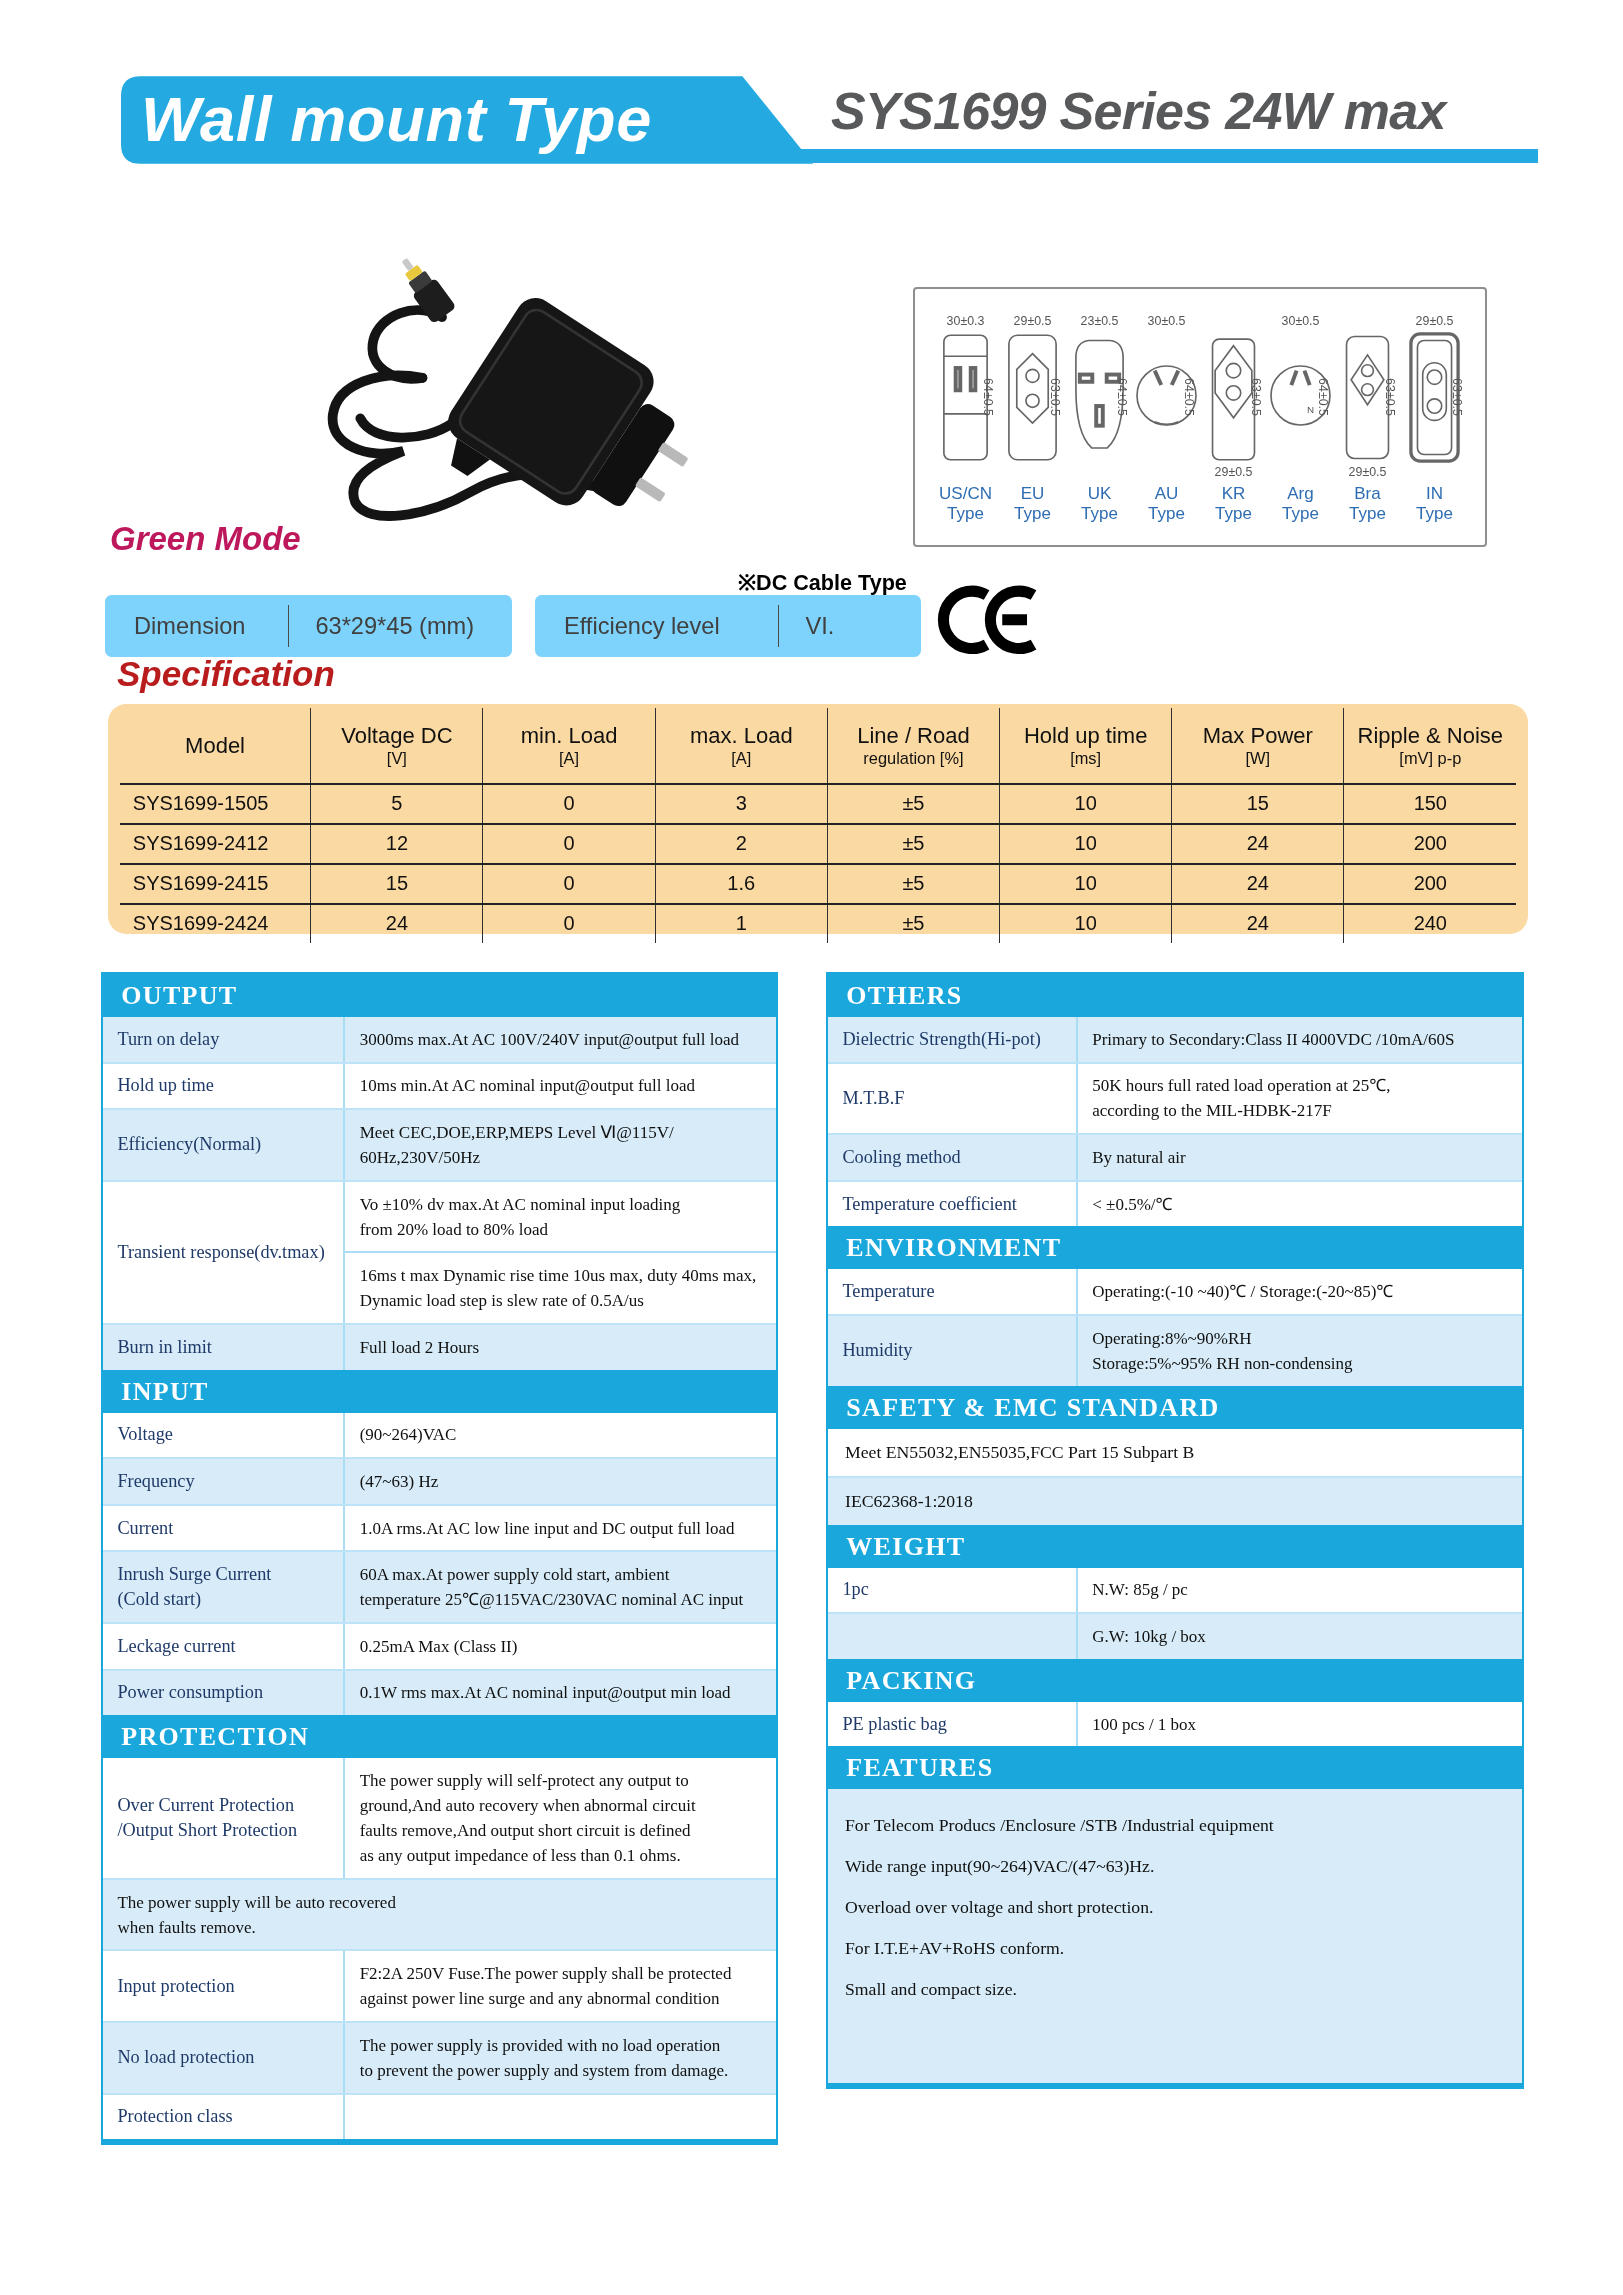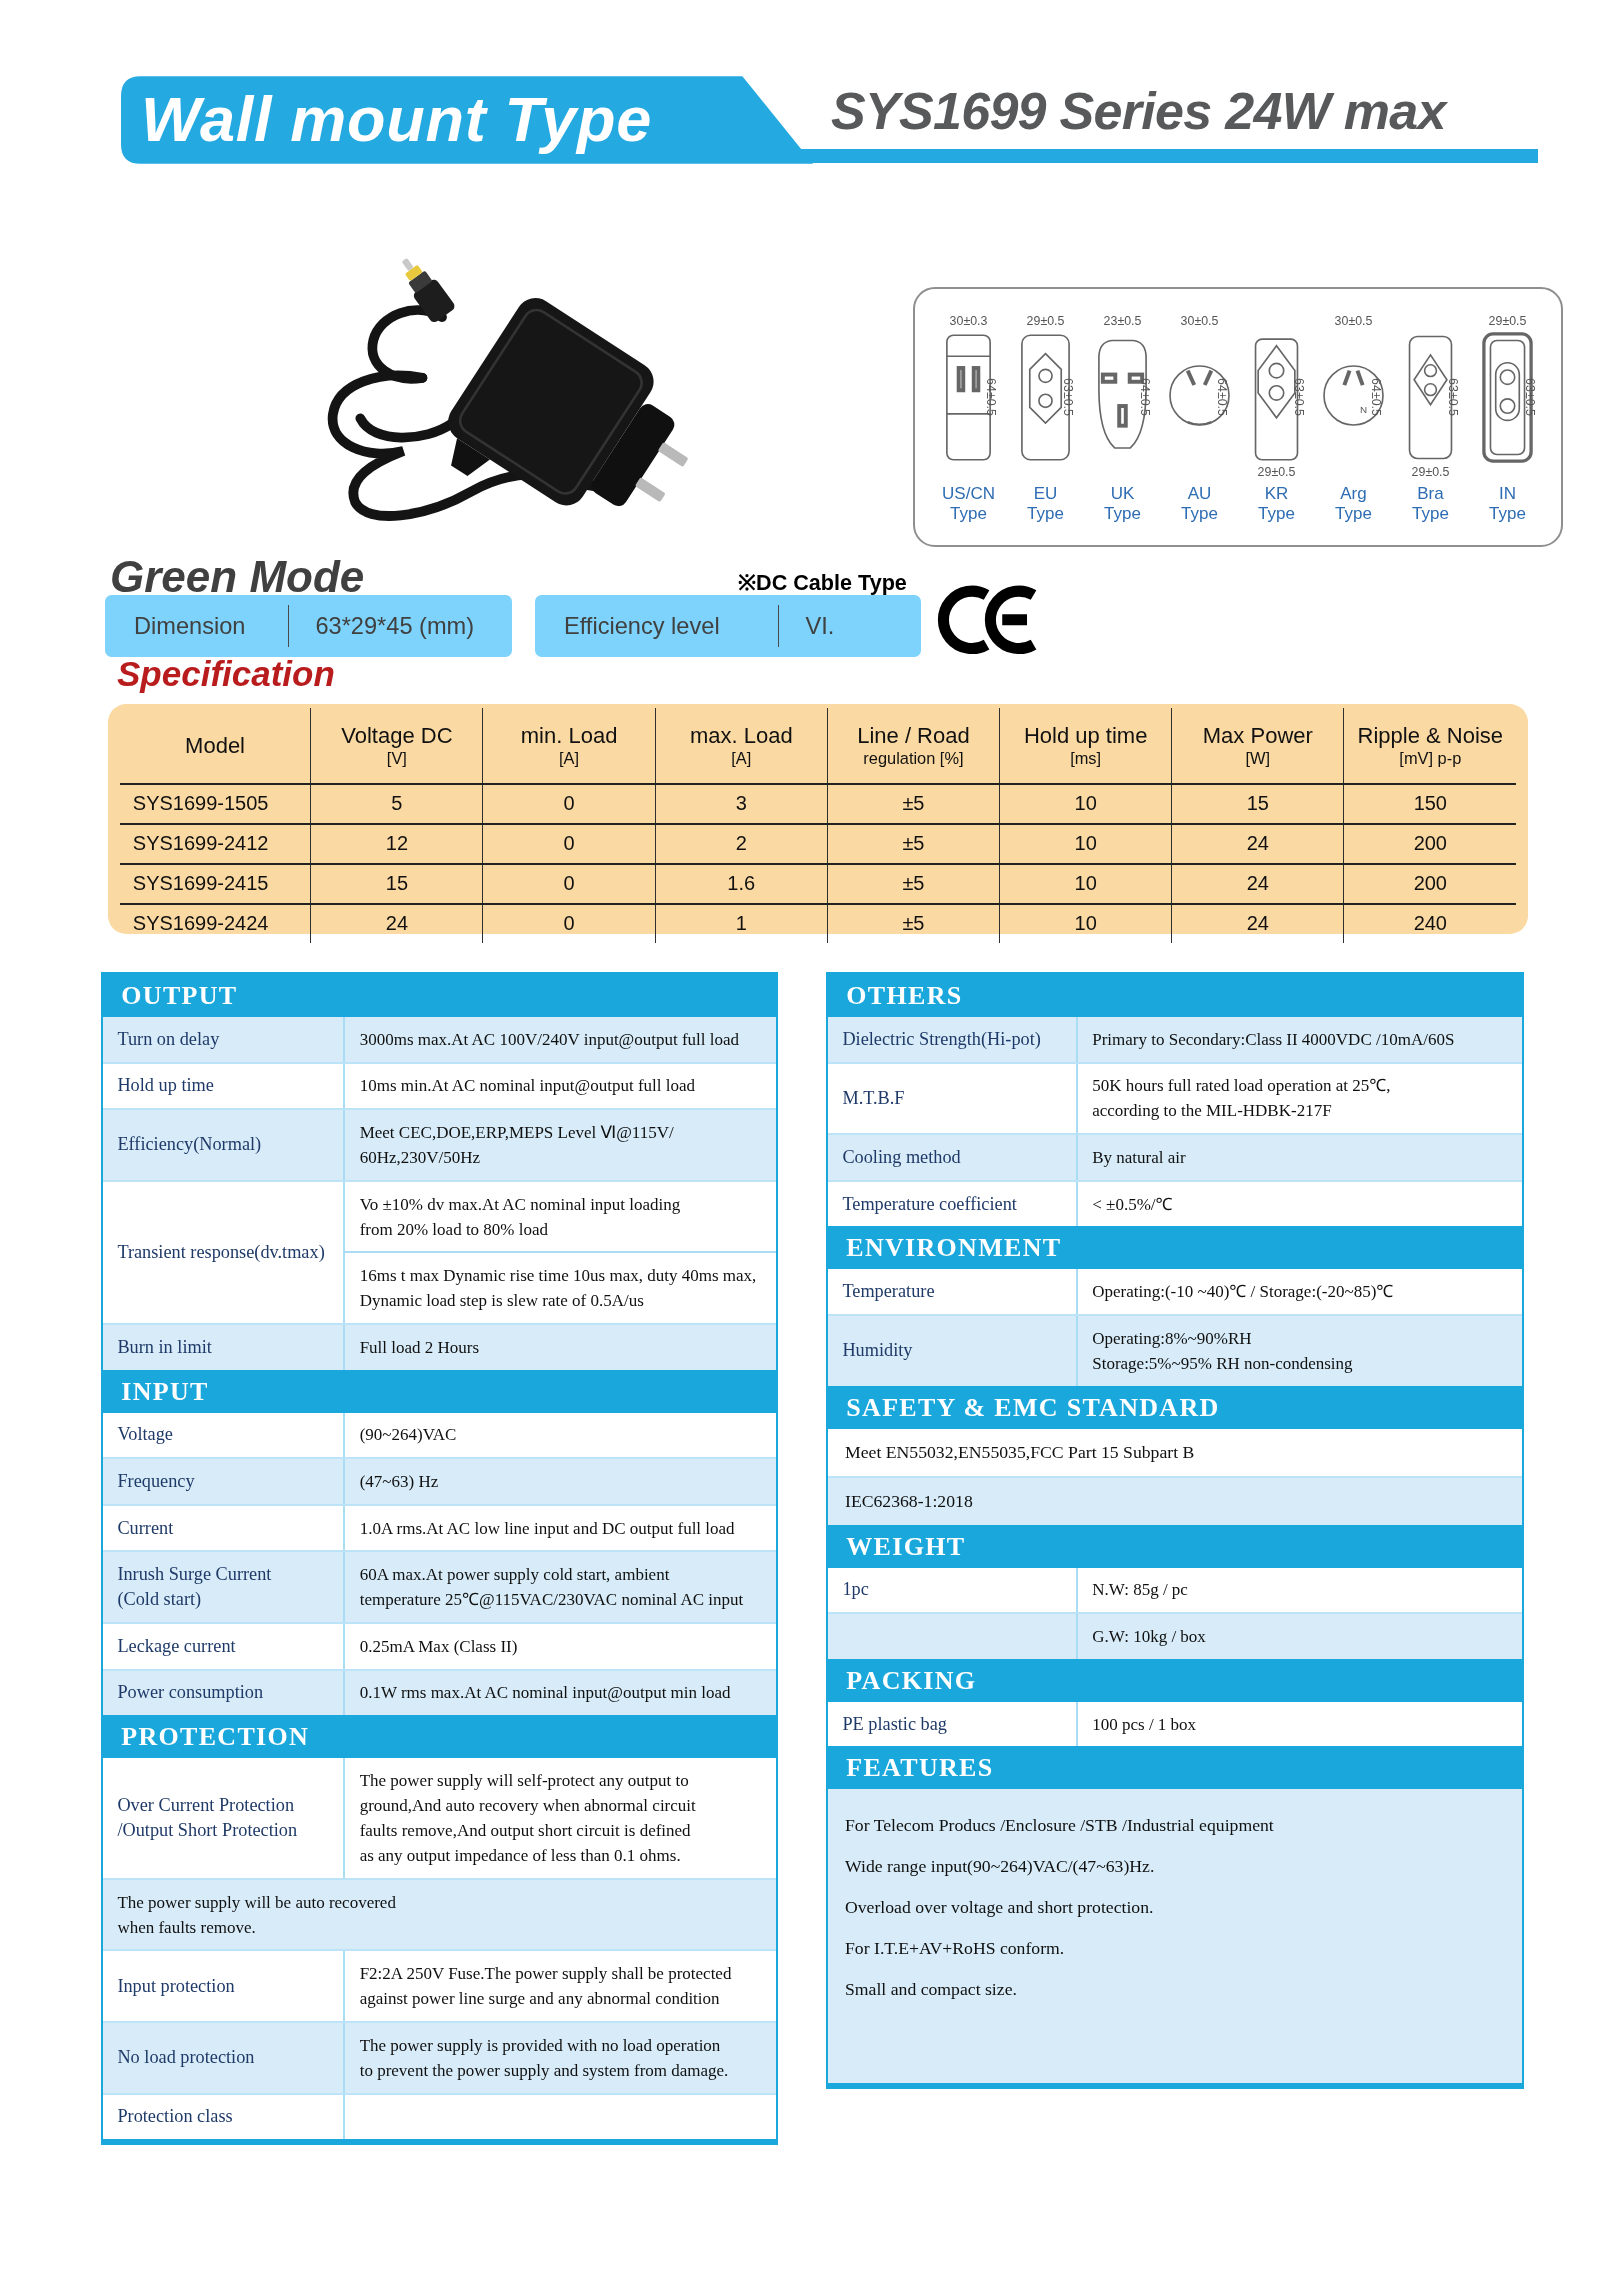--- a/index.html
+++ b/index.html
@@ -8,35 +8,35 @@
   
   .banner-shape{position:absolute;left:121px;top:76px;width:692px;height:88px;}
   .banner-title{position:absolute;left:141px;top:77px;width:628px;height:85px;line-height:85px;
         font-size:63px;font-weight:bold;font-style:italic;color:#ffffff;letter-spacing:0.7px;}
   .series-title{position:absolute;left:831px;top:73px;width:713px;height:77px;line-height:77px;
         font-size:52px;font-weight:bold;font-style:italic;color:#58595B;letter-spacing:-0.7px;white-space:nowrap;}
   .banner-strip{position:absolute;left:759px;top:149px;width:779px;height:14.4px;background:#24A9E1;}
   
   .product{position:absolute;left:275px;top:255px;width:432px;height:294px;}
   
-  .plug-panel{position:absolute;left:913px;top:287px;width:650px;height:260px;border:2px solid #8f8f8f;
-        border-radius:22px;box-sizing:border-box;display:flex;align-items:flex-start;justify-content:space-between;
+  .plug-panel{position:absolute;left:913px;top:287px;width:574px;height:260px;border:2px solid #8f8f8f;
+        border-radius:4px;box-sizing:border-box;display:flex;align-items:flex-start;justify-content:space-between;
         padding:25px 17px 6.5px 17px;background:#fff;}
   .plug-item{display:flex;flex-direction:column;align-items:center;width:73px;position:relative;}
   .plug-dim{font-size:12.4px;color:#555;height:15.7px;line-height:15.7px;white-space:nowrap;}
   .plug-wrap{position:relative;width:63px;height:135px;}
   .plug-svg{width:63px;height:135px;display:block;}
   .plug-svg *{stroke:#666;fill:none;stroke-width:2.5;}
   .plug-svg .thick{stroke-width:5;}
   .plug-svg .blade{stroke-width:6;}
   .plug-svg text{stroke:none;fill:#555;font-size:15px;font-family:"Liberation Sans",sans-serif;}
   .plug-dim.side{position:absolute;right:-9.2px;top:50%;transform:translateY(-50%) rotate(90deg);transform-origin:center;}
   .plug-label{margin-top:3.9px;font-size:17px;line-height:20px;color:#2E6DB4;text-align:center;white-space:pre-line;}
   
-  .green-heading{position:absolute;left:110px;top:552px;font-size:44px;font-weight:bold;font-style:italic;color:#404040;}
+  .green-heading{position:absolute;left:110px;top:520px;font-size:33px;font-weight:bold;font-style:italic;color:#be185d;}
   .dc-note{position:absolute;left:738px;top:567px;font-size:21.6px;font-weight:bold;color:#000;}
   .bar{position:absolute;top:595px;height:62px;background:#7dd3fc;border-radius:6.5px;display:flex;align-items:center;
        font-size:23.6px;color:#404040;}
   .bar .divider{width:1.3px;height:42px;background:#4a4a4a;}
   .bar .blabel{padding-left:29px;box-sizing:border-box;}
   .bar .bvalue{padding-left:26px;}
   .bar-dim{left:105px;width:407px;}
   .bar-dim .blabel{width:45%;}
   .bar-eff{left:523px;width:386px;margin-left:12px;}
   .bar-eff .blabel{width:63%;}

